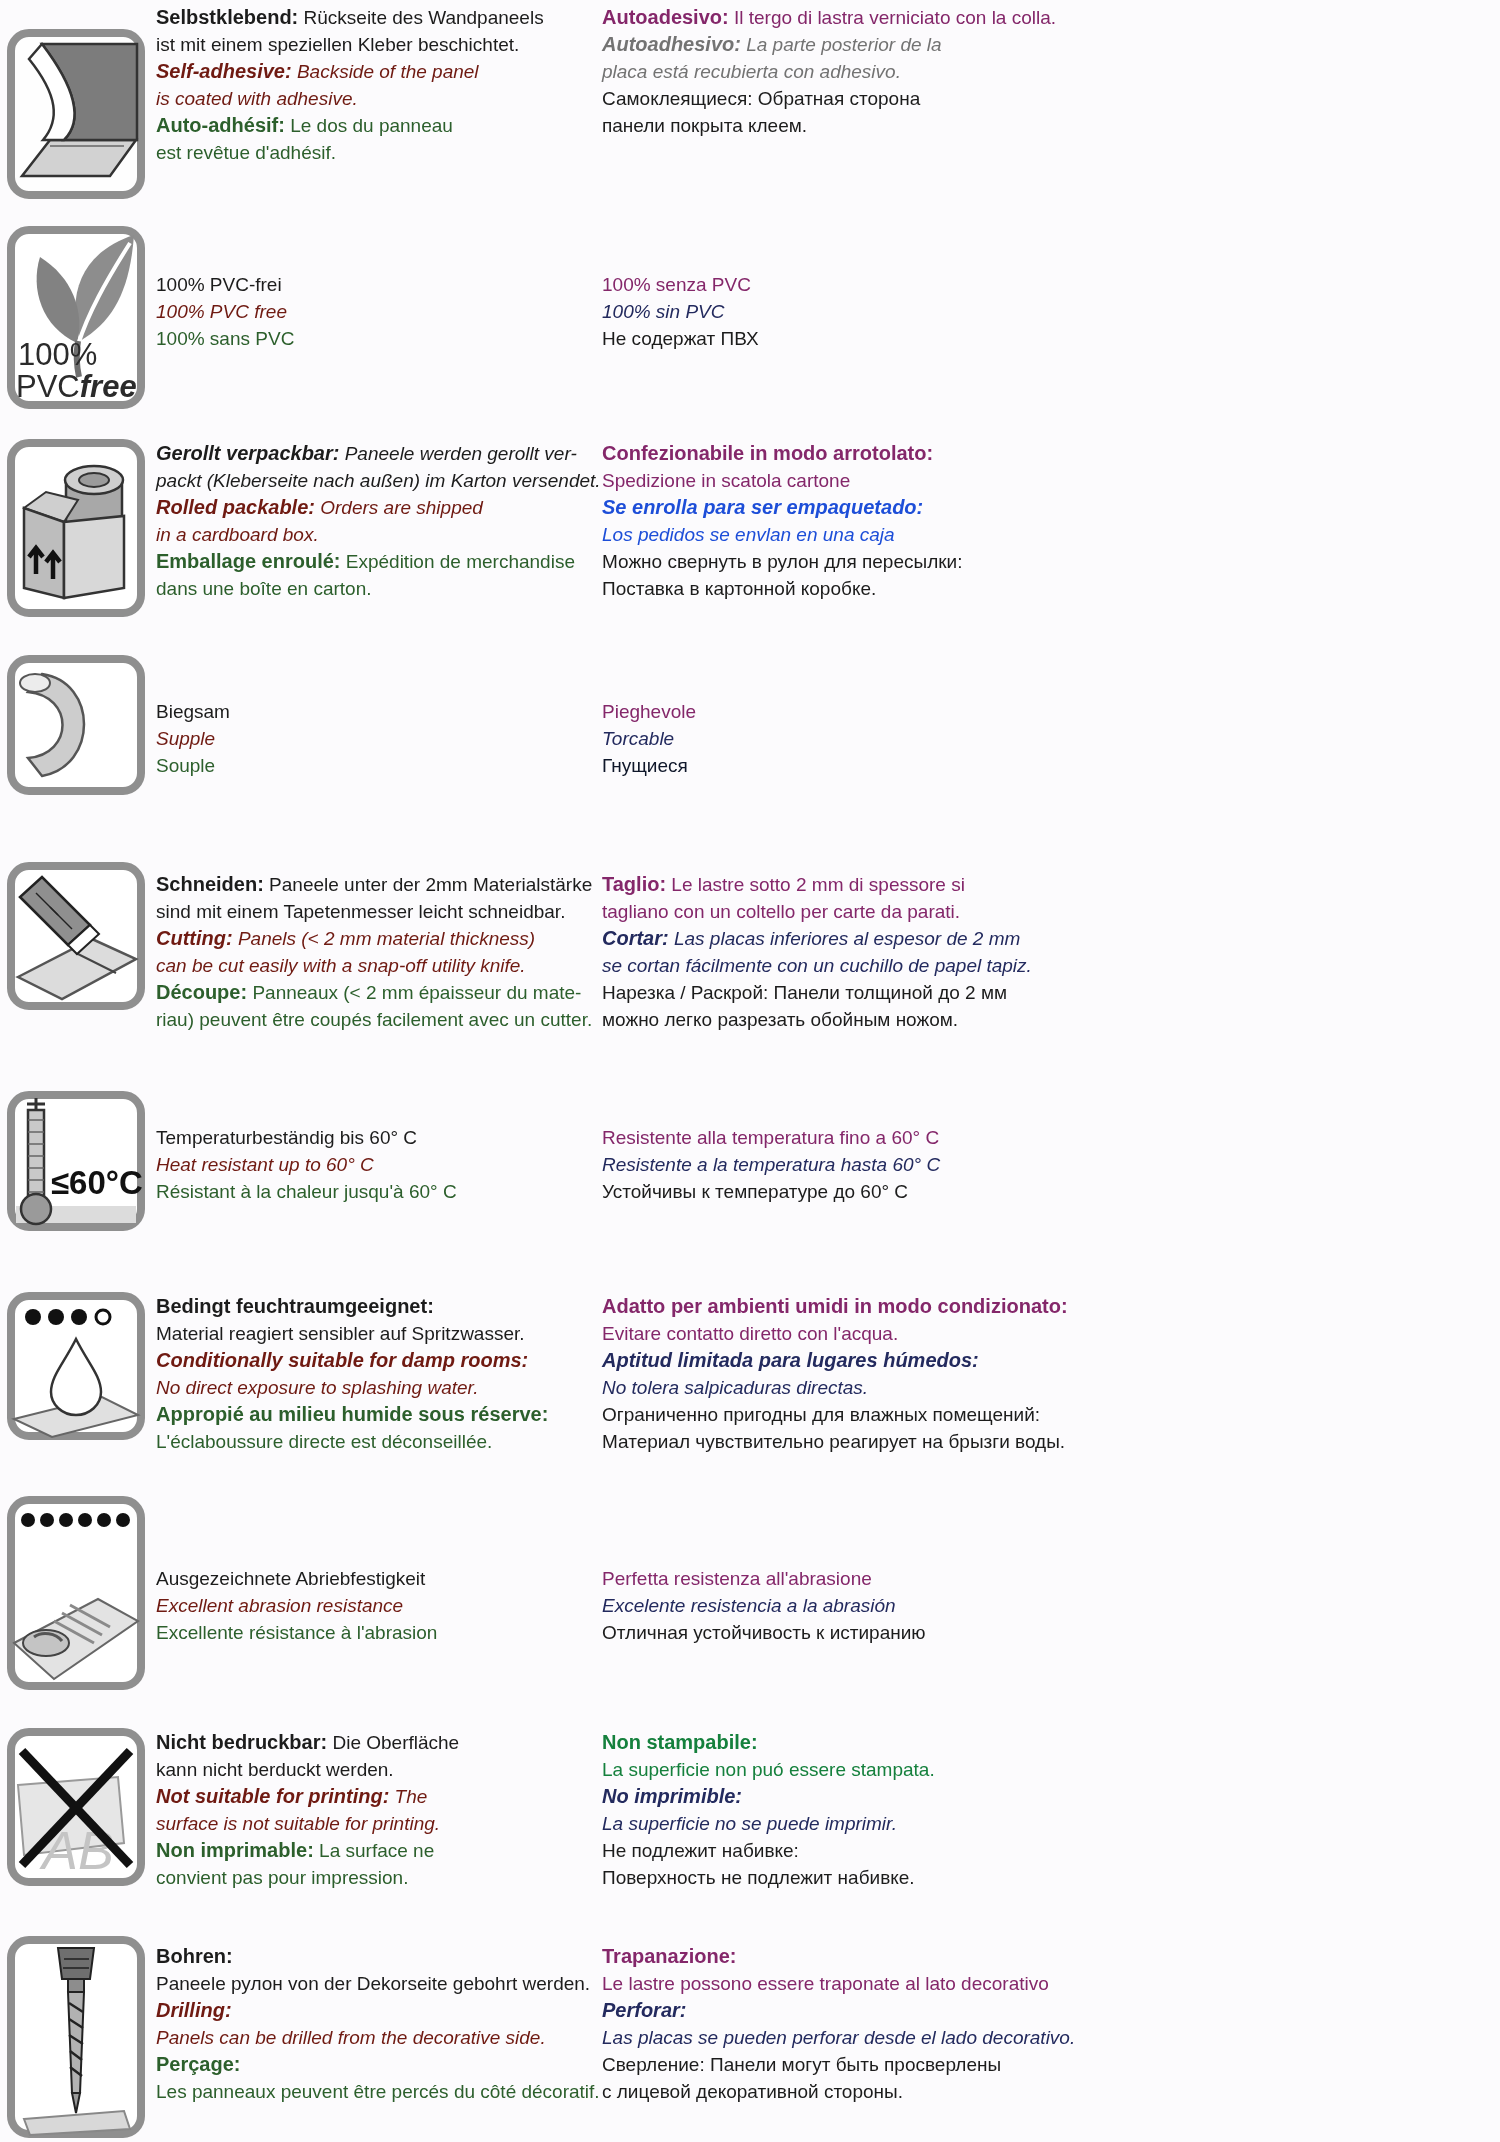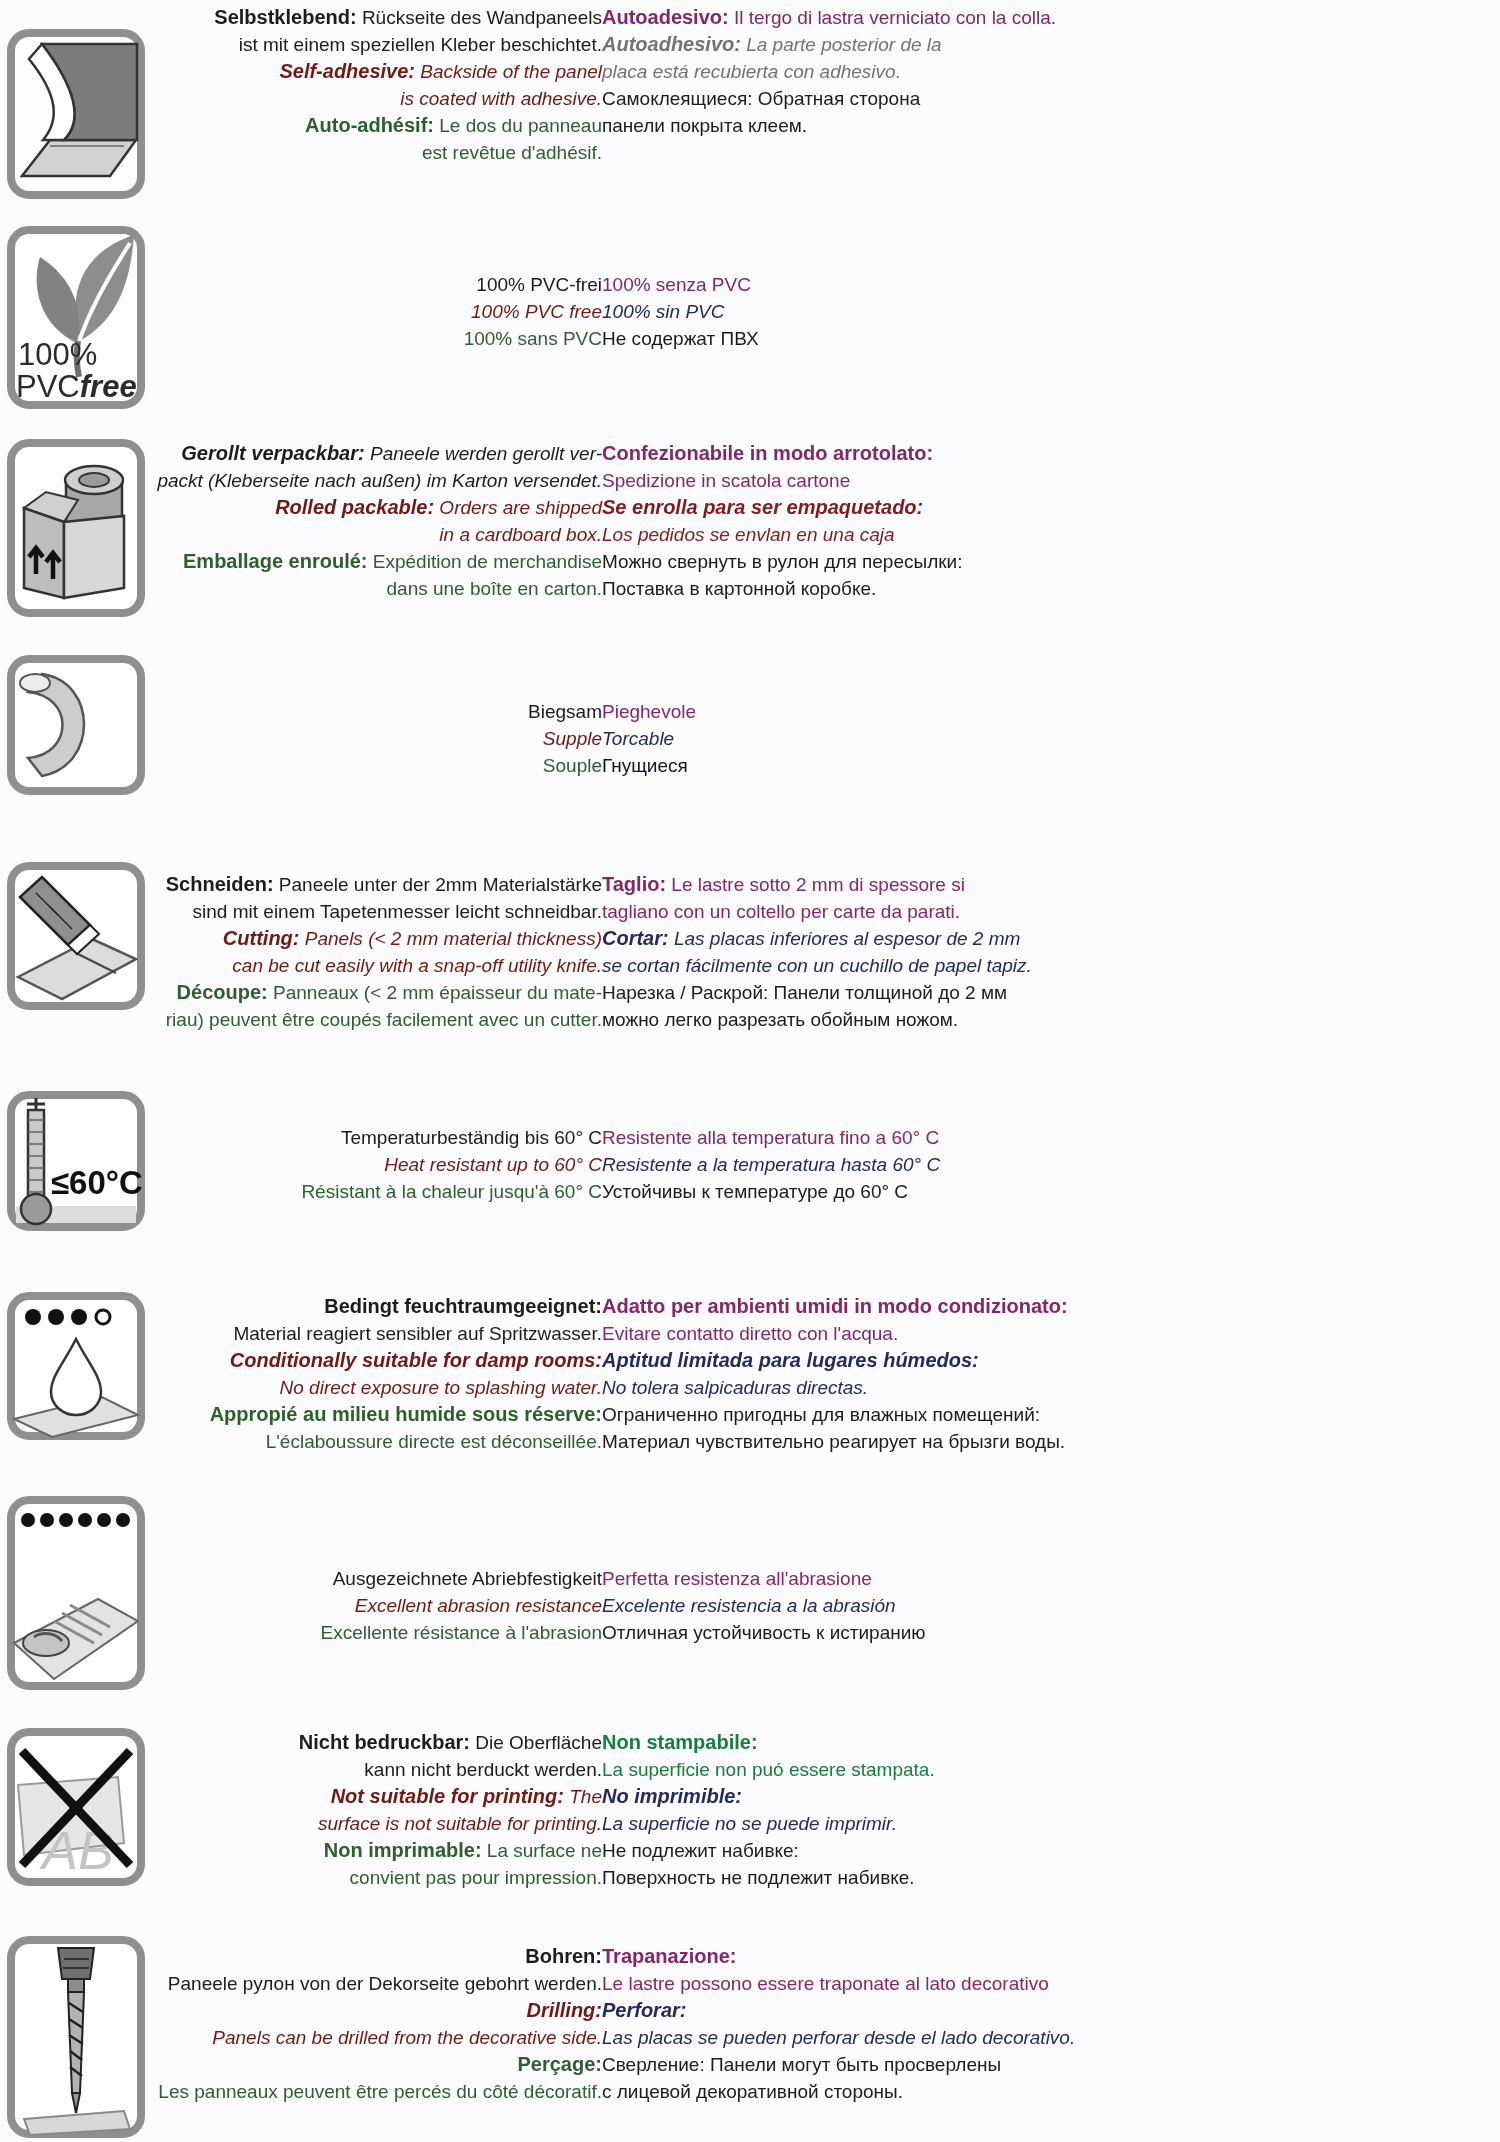--- a/index.html
+++ b/index.html
@@ -7,21 +7,21 @@
     width:1500px;height:2142px;
     background:#fcfbfd;
     font-family:"Liberation Sans","DejaVu Sans",sans-serif;
     color:#1c1c1c;
     overflow:hidden;
   }
   #sheet{width:1500px;height:2142px;display:flex;flex-direction:column;}
   .frow{display:flex;flex-direction:row;box-sizing:border-box;padding-left:6px;}
   .icon-cell{width:150px;flex:0 0 150px;position:relative;}
   .icon-cell svg{position:absolute;left:0;}
-  .tleft{width:446px;flex:0 0 446px;box-sizing:border-box;text-align:right;}
+  .tleft{width:446px;flex:0 0 446px;box-sizing:border-box;}
   .tright{flex:1 1 auto;box-sizing:border-box;}
   .line{white-space:nowrap;line-height:27px;font-size:19px;}
   .lang-en .line,.lang-es .line{font-style:italic;}
   .seg-b{font-weight:bold;font-size:20px;}
   svg text{font-family:"Liberation Sans","DejaVu Sans",sans-serif;}
 </style>
 </head>
 <body>
 
 <div id="sheet">
@@ -124,21 +124,21 @@
         <div class="lang-fr" style="color: rgb(44, 95, 44);">
           <div class="line"><span class="seg-b">Emballage enroulé:</span><span> Expédition de merchandise</span></div>
           <div class="line"><span>dans une boîte en carton.</span></div>
         </div>
       </div>
       <div class="tright" style="padding-top: 2px;">
         <div class="lang-it" style="color: rgb(132, 39, 106);">
           <div class="line"><span class="seg-b">Confezionabile in modo arrotolato:</span></div>
           <div class="line"><span>Spedizione in scatola cartone</span></div>
         </div>
-        <div class="lang-es" style="color: #7f1d1d;">
+        <div class="lang-es" style="color: #1d4ed8;">
           <div class="line"><span class="seg-b">Se enrolla para ser empaquetado:</span></div>
           <div class="line"><span>Los pedidos se envlan en una caja</span></div>
         </div>
         <div class="lang-ru" style="color: rgb(28, 28, 28);">
           <div class="line"><span>Можно свернуть в рулон для пересылки:</span></div>
           <div class="line"><span>Поставка в картонной коробке.</span></div>
         </div>
       </div>
     </div>
     <div class="frow" style="height: 203px;">

